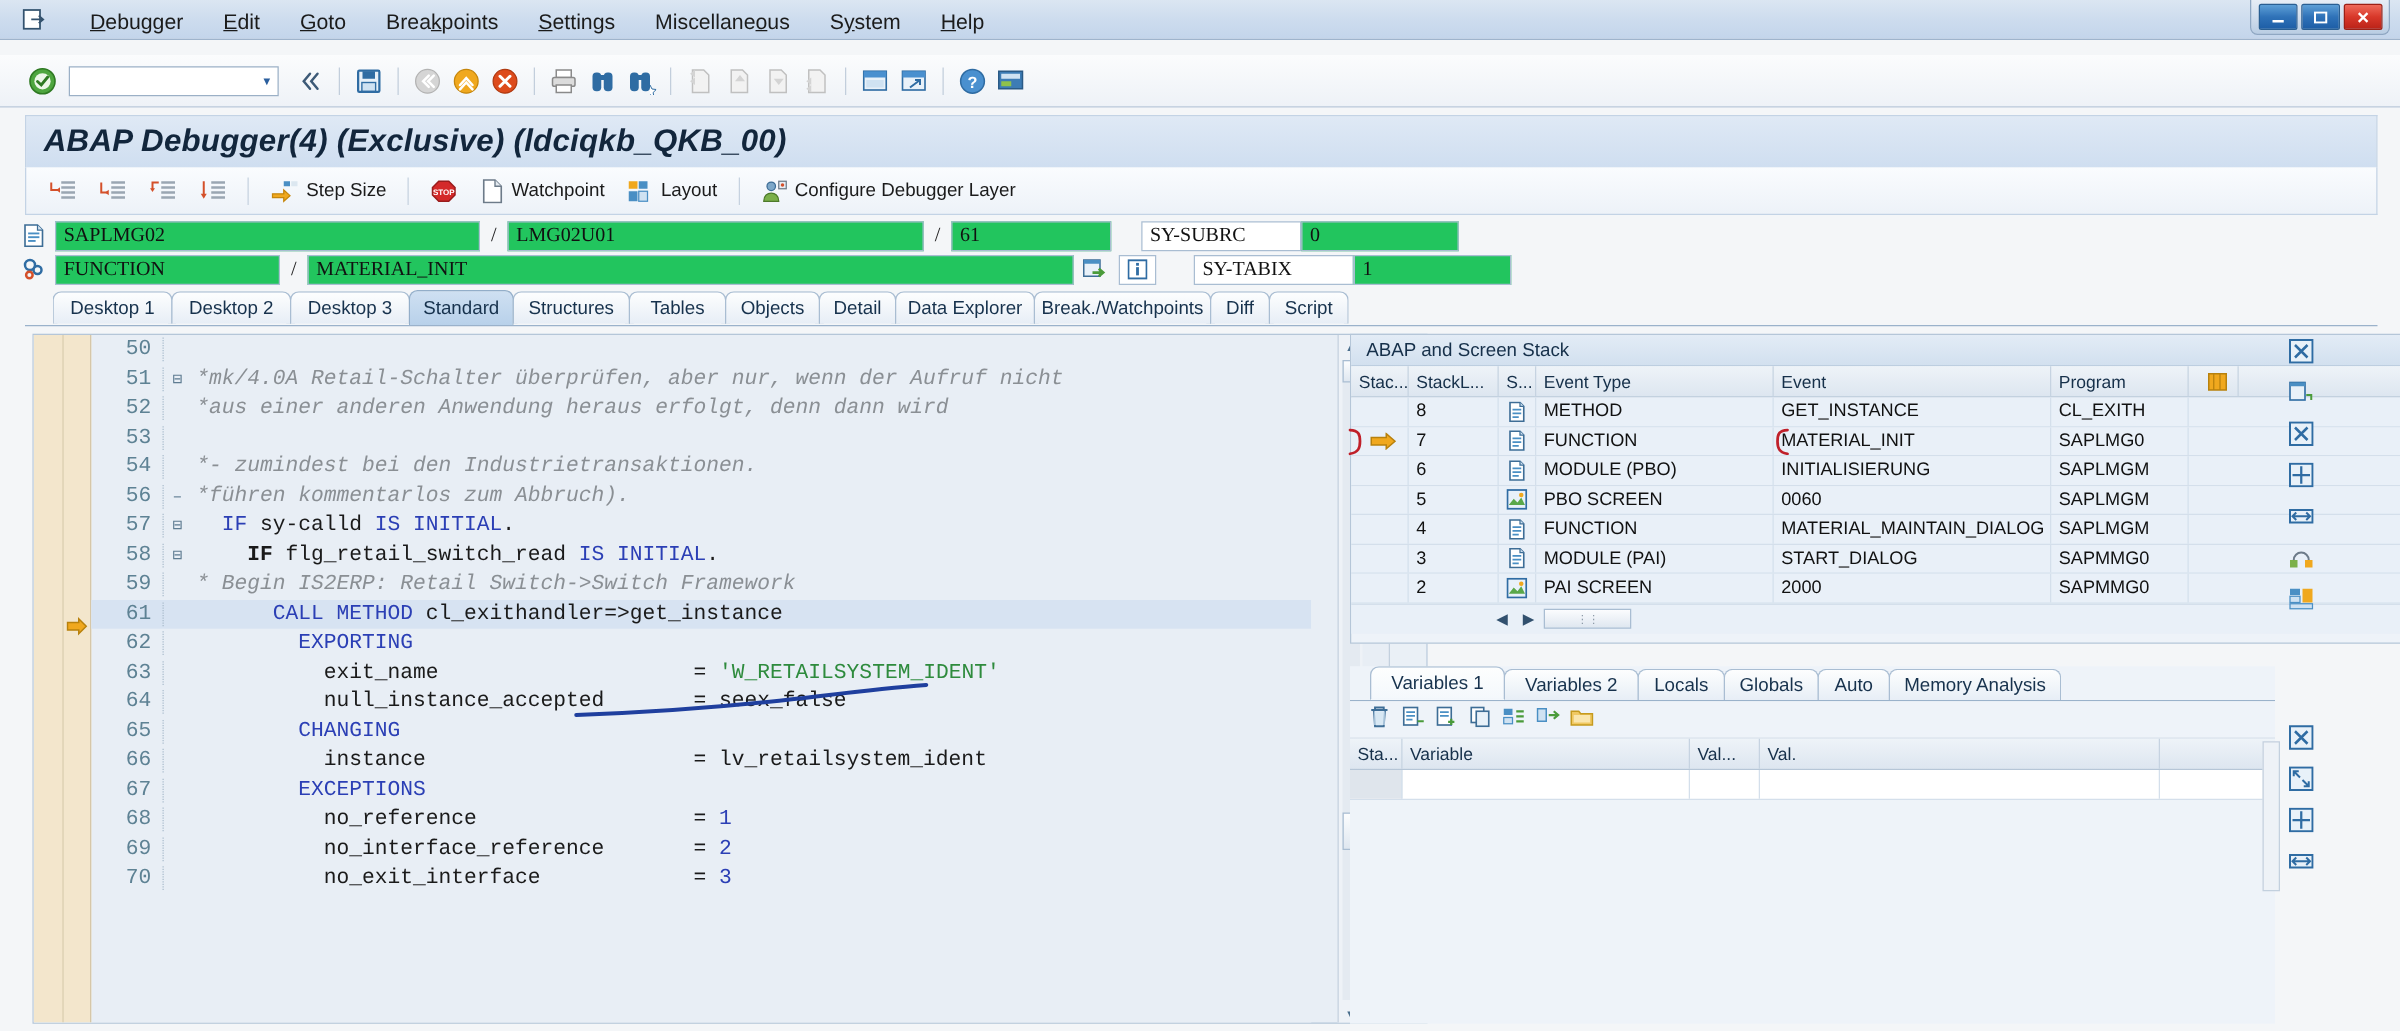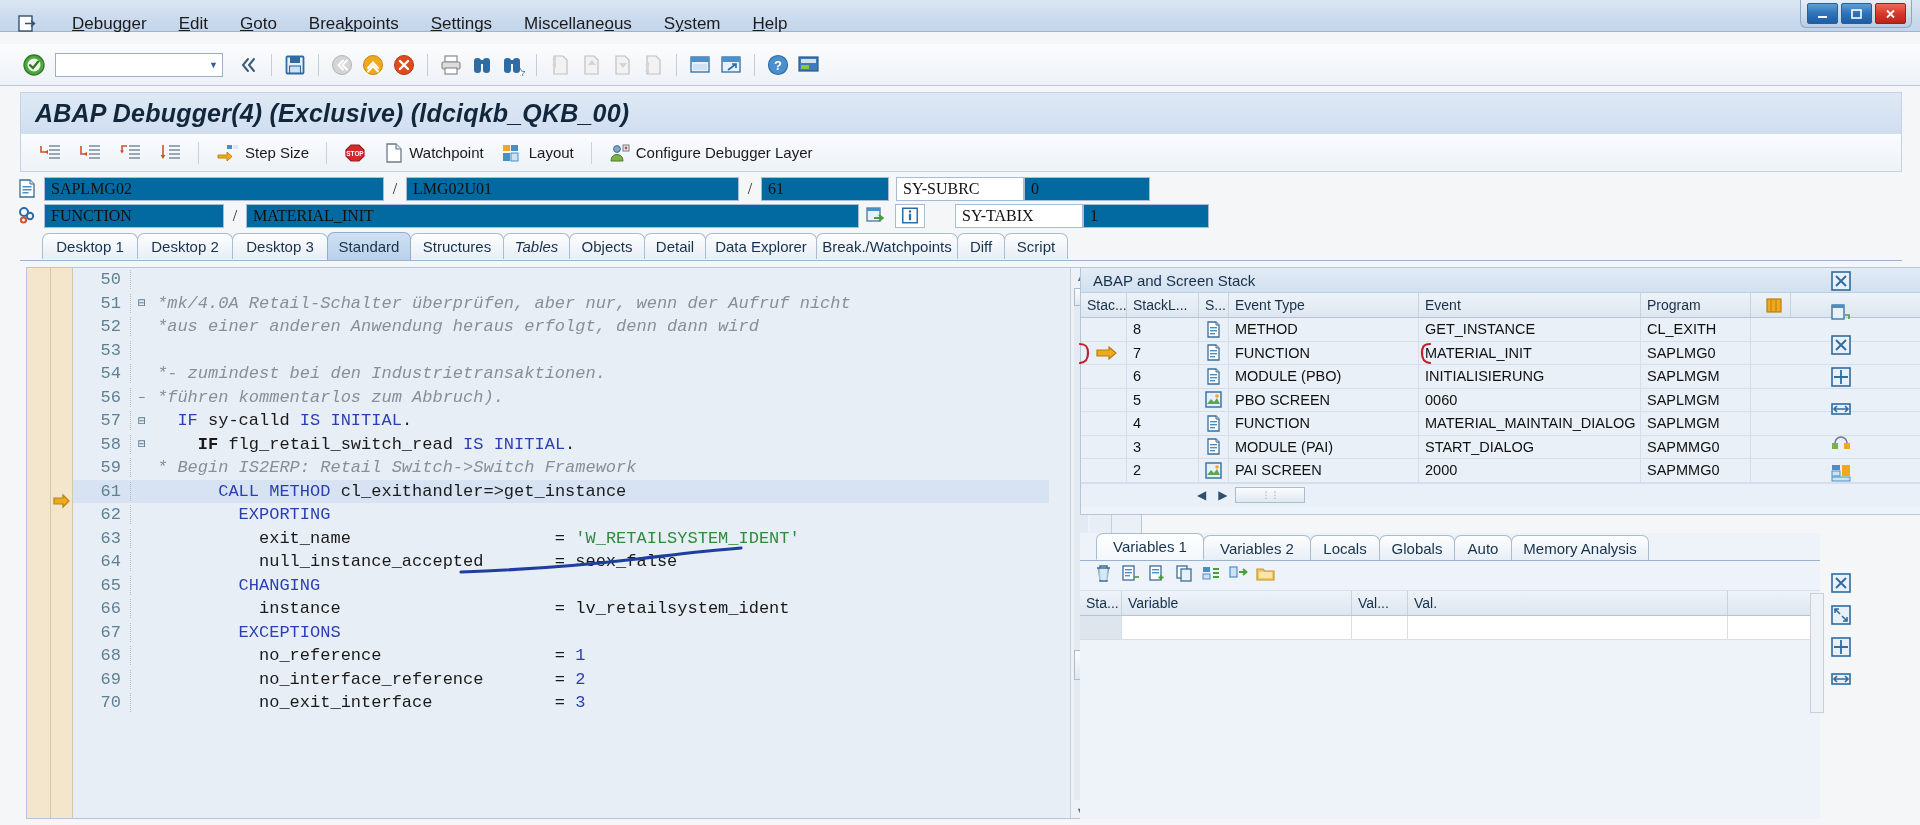--- a/index.html
+++ b/index.html
@@ -36,21 +36,21 @@
     color: #fff; font-size: 11px; line-height: 1;
   }
   .win-btn.close {
     background: linear-gradient(180deg,#ef6a5a 0%,#d8382a 50%,#bb2318 100%);
     border-color: #9c2015;
   }
 
   
   .menubar {
     position: absolute; top: 4px; left: 0; width: 1780px; height: 40px;
-    display: flex; align-items: center; gap: 0px; padding-left: 14px;
+    display: flex; gap: 0px; padding-left: 14px;
   }
   .menu-sysicon {
     width: 26px; height: 24px; margin-right: 16px;
     display: flex; align-items: center; justify-content: center;
   }
   .menu-item {
     padding: 4px 16px; font-size: 17px; color: #1b1b1b;
     white-space: nowrap; cursor: default;
   }
   .menu-item u { text-decoration: underline; }
@@ -96,21 +96,21 @@
     border: 1px solid transparent; border-radius: 2px;
   }
   .app-sep { width:1px; height:22px; background:#c6d2e0; margin: 0 7px; }
 
   
   .fieldrows { position: absolute; top: 176px; left: 14px; width: 1890px; height: 56px; }
   .frow { display: flex; align-items: center; height: 25px; margin-bottom: 2px; }
   .frow .rico { width: 26px; height: 22px; display:flex; align-items:center; justify-content:center; margin-right: 4px;}
   .inp {
     height: 24px; border: 1px solid #a9bdd2;
-    background: #0369a1; color: #111;
+    background: #22c55e; color: #111;
     font-family: "Liberation Serif", serif; font-size: 16px;
     display: flex; align-items: center; padding: 0 6px;
     overflow: hidden; white-space: nowrap;
   }
   .inp.white { background: #fff; }
   .slash { width: 22px; text-align: center; font-size: 16px; color: #222;
            font-family: "Liberation Serif", serif; }
 
   
   .tabstrip {
@@ -535,21 +535,21 @@
             <rect x="5.5" y="13" width="6" height="1.5"></rect>
           </g>
         <path d="M13 1 v4 h4" fill="#d9e6f2" stroke="#3d6d96" stroke-width="1"></path>
       </svg>
     </span>
     <div class="inp" style="width:340px">SAPLMG02</div>
     <span class="slash">/</span>
     <div class="inp" style="width:333px">LMG02U01</div>
     <span class="slash">/</span>
     <div class="inp" style="width:128px">61</div>
-    <div class="inp white" style="width:128px;margin-left:7px">SY-SUBRC</div>
+    <div class="inp white" style="width:128px;margin-left:24px">SY-SUBRC</div>
     <div class="inp" style="width:126px">0</div>
   </div>
   <div class="frow">
     <span class="rico">
       <svg width="20" height="19" viewBox="0 0 20 19">
         <circle cx="7" cy="6" r="4" fill="none" stroke="#2f6ca3" stroke-width="2"></circle>
         <circle cx="13" cy="10" r="3.2" fill="none" stroke="#2f6ca3" stroke-width="2"></circle>
         <circle cx="6.5" cy="14" r="2.6" fill="none" stroke="#d4502a" stroke-width="2"></circle>
       </svg>
     </span>
@@ -584,21 +584,21 @@
     </div>
     <div class="tab" style="width: 96px;">
       <span>Desktop 3</span>
     </div>
     <div class="tab active" style="width: 84px;">
       <span>Standard</span>
     </div>
     <div class="tab" style="width: 94px;">
       <span>Structures</span>
     </div>
-    <div class="tab" style="width: 67px; font-style: italic;">
+    <div class="tab" style="width: 78px;">
       <span>Tables</span>
     </div>
     <div class="tab" style="width: 76px;">
       <span>Objects</span>
     </div>
     <div class="tab" style="width: 62px;">
       <span>Detail</span>
     </div>
     <div class="tab" style="width: 112px;">
       <span>Data Explorer</span>

